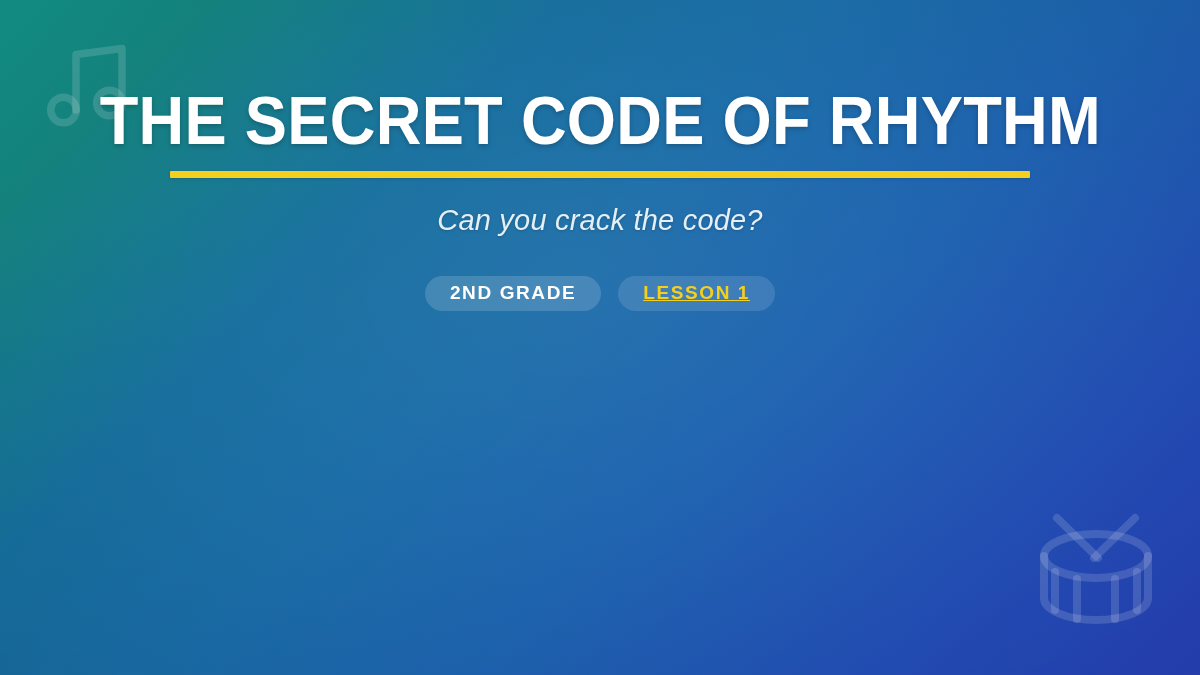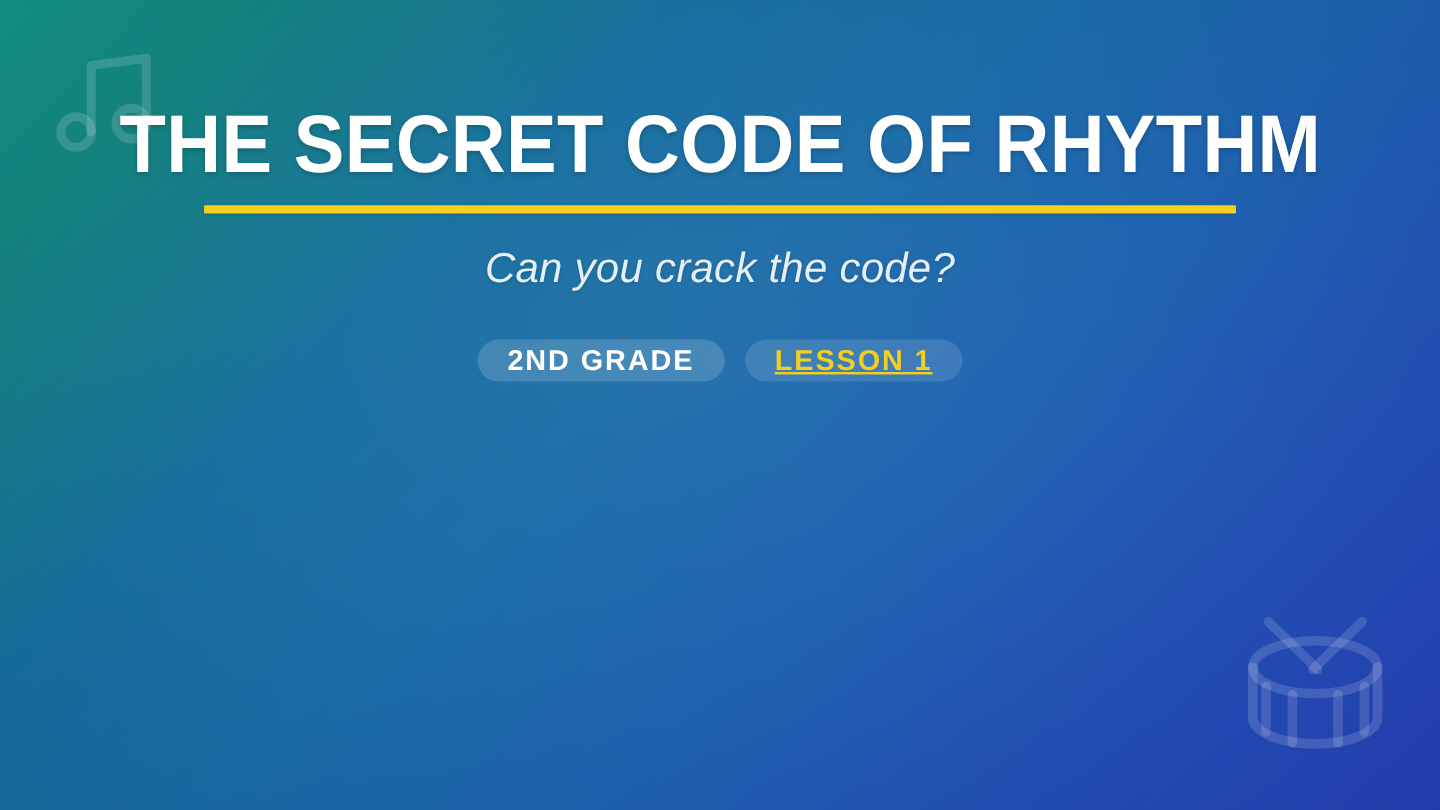--- a/index.html
+++ b/index.html
@@ -96,21 +96,21 @@
     margin-top:17px;
     width:860px;
     height:7px;
     border-radius:1px;
     background:#f5cf1e;
     box-shadow:0 1px 3px rgba(0,0,0,0.16);
   }
 
   .subtitle {
     margin-top:25px;
-    font-size:35px;
+    font-size:29px;
     line-height:1.2;
     font-style:italic;
     font-weight:400;
     color:#e4eff6;
     letter-spacing:0.2px;
     white-space:nowrap;
     text-shadow:0 1px 3px rgba(0,0,0,0.18);
   }
 
   
@@ -121,21 +121,21 @@
     gap:17px;
   }
 
   .badge {
     display:inline-flex;
     align-items:center;
     justify-content:center;
     height:35px;
     padding:0 25px;
     border-radius:18px;
-    font-size:24px;
+    font-size:19px;
     font-weight:700;
     letter-spacing:1.6px;
     text-transform:uppercase;
     white-space:nowrap;
     background:rgba(255,255,255,0.155);
     color:#ffffff;
   }
 
   .badge--lesson {
     color:#f5cf1e;

